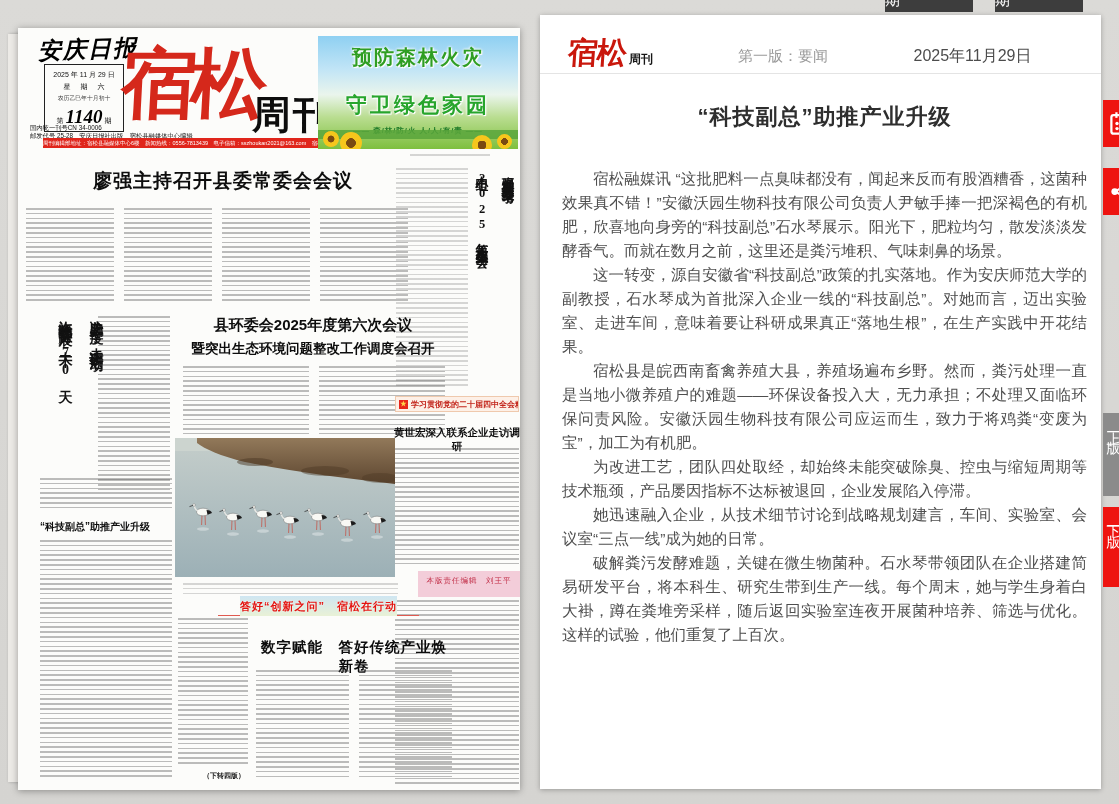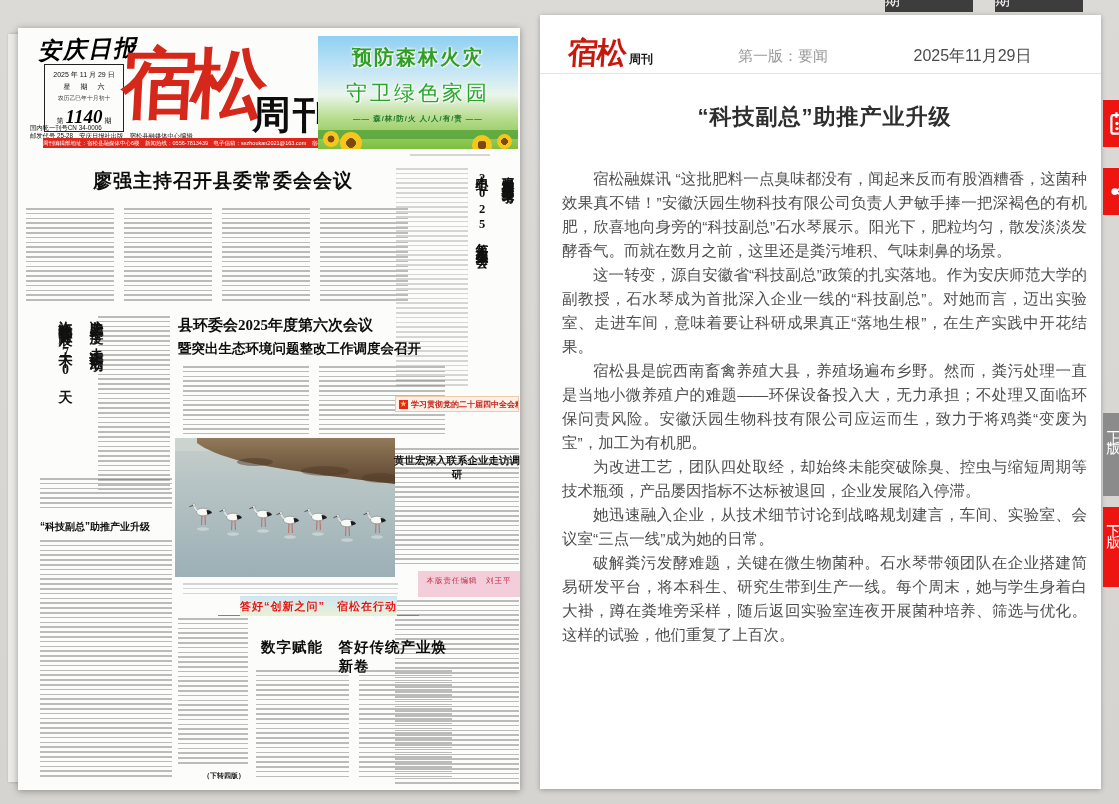--- a/index.html
+++ b/index.html
@@ -46,42 +46,42 @@
     font-size:76px; line-height:88px; color:#d5281b; letter-spacing:-6px; transform:skewX(-3deg); }
   .mast-sub { left:234px; top:60px; font-family:"Liberation Serif","DejaVu Serif",serif; font-weight:bold;
     font-size:39px; color:#0d0d0d; letter-spacing:2px; }
   .mast-strip { left:25px; top:110px; width:280px; height:10px; background:#e0251b; color:#fff;
     font-size:5.5px; line-height:10px; text-align:center; white-space:nowrap; overflow:hidden; }
 
   .promo { left:300px; top:8px; width:200px; height:113px; overflow:hidden; text-align:center;
     background:linear-gradient(180deg,#8fd0f2 0%,#c2e5f6 30%,#eaf5ec 52%,#b9dd90 72%,#7ebf3e 100%); }
   .promo .l1 { margin-top:8px; font-size:20px; font-weight:bold; color:#2f9e23; letter-spacing:2px;
     text-shadow:0 0 3px #fff,0 0 3px #fff,1px 1px 0 #fff; }
-  .promo .l2 { margin-top:8px; font-size:21px; font-weight:normal; color:#27a52c; letter-spacing:3px;
+  .promo .l2 { margin-top:20px; font-size:21px; font-weight:bold; color:#27a52c; letter-spacing:3px;
     text-shadow:0 0 3px #fff,0 0 3px #fff,1px 1px 0 #fff; }
   .promo .l3 { margin-top:7px; font-size:7.5px; font-weight:bold; color:#1e7a28; letter-spacing:1px; }
   .promo .skyline { position:absolute; bottom:10px; left:0; right:0; height:9px; background:#58a43b; opacity:.85; }
   .sf { position:absolute; border-radius:50%; background:radial-gradient(circle,#7a4a12 0 30%,#f6c61c 32% 72%, transparent 74%); }
 
   .np-h1 { left:60px; top:140px; width:290px; text-align:center; font-size:19px; font-weight:bold; color:#0e0e0e; letter-spacing:1px; }
   .vhead { display:flex; } 
   .vhead span { writing-mode:vertical-rl; text-orientation:upright; font-weight:bold; color:#111; }
   .vh-right { left:455px; top:138px; height:218px; gap:9px; }
   .vh-right span { font-size:12.5px; letter-spacing:1.5px; font-family:"Liberation Serif",serif; }
   .vh-left { left:38px; top:282px; height:205px; gap:13px; }
   .vh-left span { font-size:14px; letter-spacing:2px; font-family:"Liberation Serif",serif; }
-  .np-h2 { left:160px; top:288px; width:270px; text-align:left; color:#0d0d0d; font-family:Liberation Serif, serif; }
+  .np-h2 { left:160px; top:288px; width:270px; text-align:center; color:#0d0d0d; font-family:Liberation Sans, sans-serif; }
   .np-h2 .a { font-size:15px; font-weight:bold; }
   .np-h2 .b { font-size:13.5px; font-weight:bold; margin-top:5px; }
   .np-h3 { left:22px; top:492px; width:140px; font-size:10px; font-weight:bold; color:#0d0d0d; }
   .ribbon { left:377px; top:368px; width:124px; height:16px; background:#fdf0e7; border:0.5px solid #efc9ad;
     display:flex; align-items:center; gap:3px; padding:0 3px; font-size:8px; font-weight:bold; color:#c3261c;
     font-family:"Liberation Serif",serif; white-space:nowrap; overflow:hidden; }
   .ribbon .emb { flex:0 0 9px; height:9px; background:#e8251a; color:#ffd24a; font-size:7px; line-height:9px; text-align:center; }
-  .np-h4 { left:376px; top:398px; width:126px; font-size:10.5px; font-weight:bold; text-align:center; color:#0d0d0d;margin-top:28px; }
+  .np-h4 { left:376px; top:398px; width:126px; font-size:10.5px; font-weight:bold; text-align:center; color:#0d0d0d; }
   .editor-box { left:400px; top:543px; width:102px; height:26px; background:#f3cdd9; color:#c02c45;
     font-size:7.5px; line-height:19px; text-align:center; letter-spacing:1px; }
   .banner { left:200px; top:568px; width:182px; height:20px; display:flex; align-items:flex-end; }
   .banner .bl { flex:0 0 22px; border-top:1px solid #e05a50; }
   .banner .bimg { flex:1; height:20px; background:linear-gradient(180deg,#cfe6f2,#e9f1d6);
     display:flex; align-items:center; justify-content:center; font-size:11px; font-weight:bold; color:#e31410;
     letter-spacing:1px; white-space:nowrap; text-shadow:0 0 2px #fff; }
   .np-h5 { left:238px; top:610px; width:196px; font-size:14.5px; font-weight:bold; text-align:center; letter-spacing:1px; color:#0d0d0d; }
   .jump-note { left:185px; top:743px; font-size:7px; font-weight:bold; color:#111; }
   .photo { left:157px; top:410px; width:220px; height:139px; }

